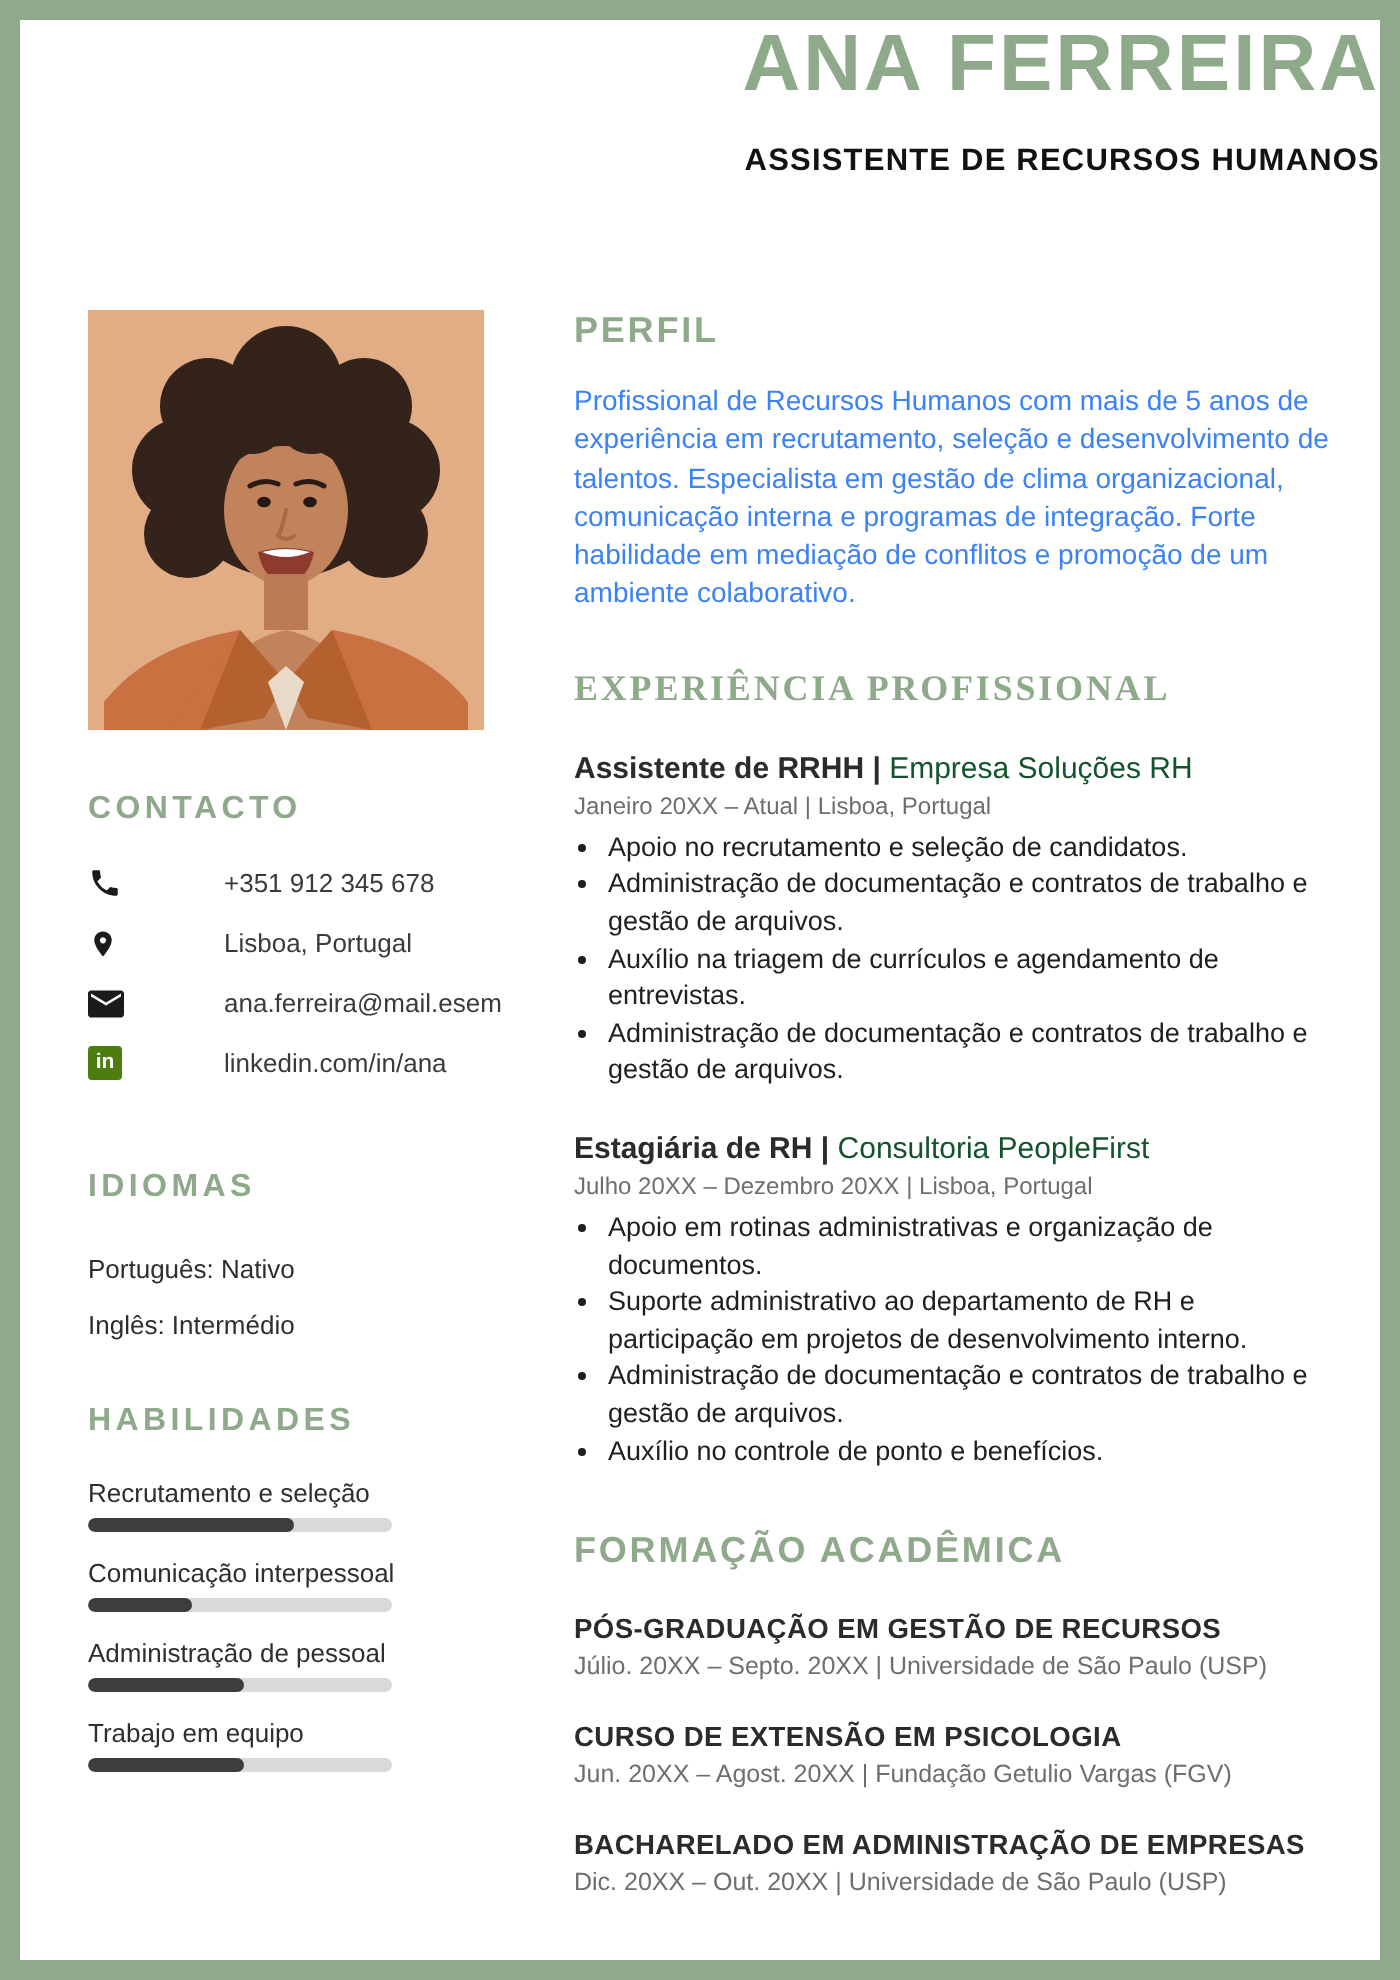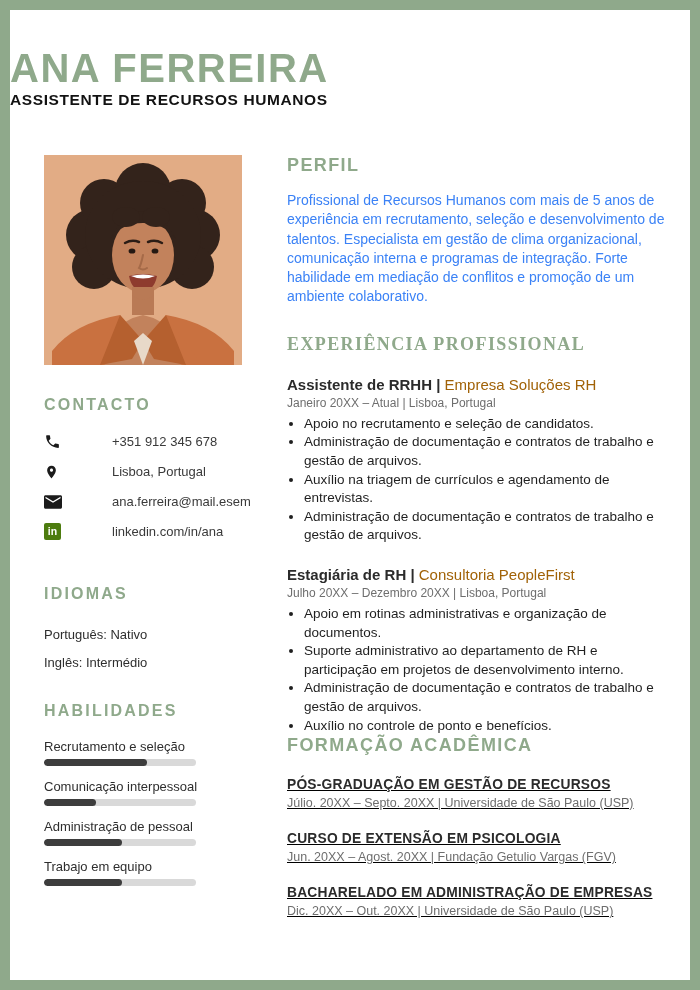--- a/index.html
+++ b/index.html
@@ -9,28 +9,29 @@
   .page {
     position: relative;
     width: 700px;
     height: 990px;
     border: 10px solid #8FA98B;
     background: #ffffff;
     overflow: hidden;
   }
 
   
-  .header { text-align: left; padding-top: 36px; }
+  .header { text-align: right; }
   .name {
     font-size: 40px;
     font-weight: bold;
     color: #8FA98B;
     letter-spacing: 1.5px;
   }
   .subtitle {
+    margin-top: 17px;
     font-size: 15.5px;
     font-weight: bold;
     color: #121212;
     letter-spacing: 0.6px;
   }
 
   
   .columns {
     position: absolute;
     left: 34px;
@@ -118,35 +119,35 @@
     margin-top: 15px;
     font-size: 14px;
     line-height: 19.3px;
     color: #3b82f6;
   }
   .exp-head { margin-top: 27px; font-family: Liberation Serif, serif; }
   .job { margin-top: 21px; }
   .job-title-line { font-size: 15px; }
   .job-title { font-weight: bold; color: #2b2b2b; }
   .job-sep { font-weight: bold; color: #2b2b2b; }
-  .job-company { color: #a16207; }
+  .job-company { color: #14532d; }
   .job-meta {
     margin-top: 3px;
     font-size: 12px;
     color: #6e6e6e;
   }
   .job-bullets { margin-top: 5px; padding-left: 17px; }
   .job-bullets li {
     font-size: 13.5px;
     line-height: 18.6px;
     color: #1f1f1f;
   }
 
-  .edu-head { }
-  .edu-item { margin-top: 21px; text-decoration: underline; }
+  .edu-head { margin-top: 30px; }
+  .edu-item { margin-top: 21px; }
   .edu-title {
     font-size: 13.8px;
     font-weight: bold;
     color: #2b2b2b;
     letter-spacing: 0.2px;
   }
   .edu-meta {
     margin-top: 4px;
     font-size: 12.5px;
     color: #6e6e6e;

